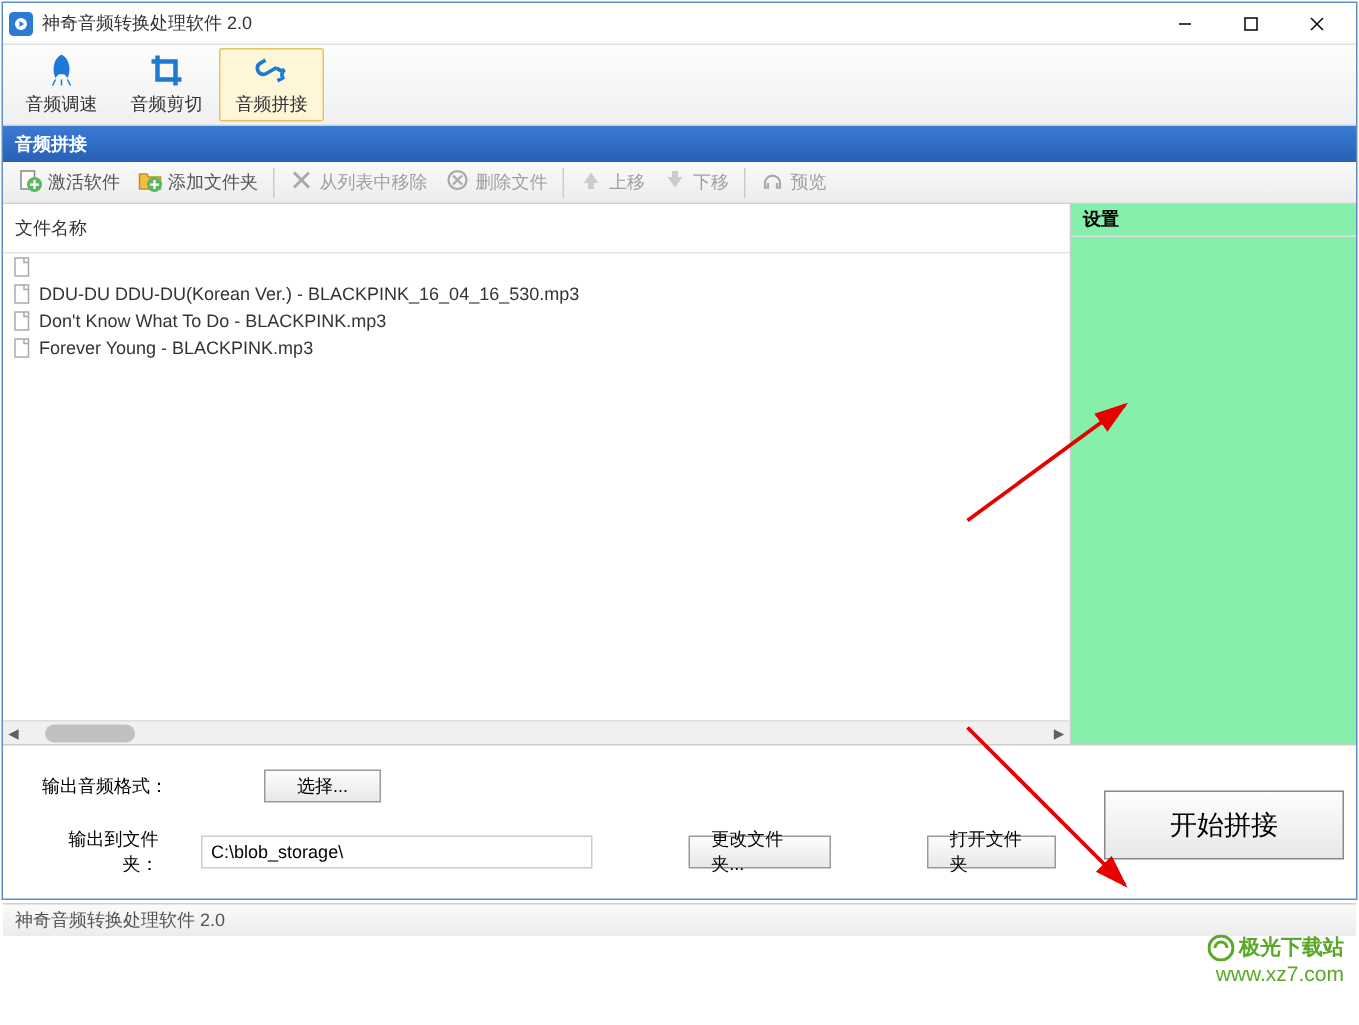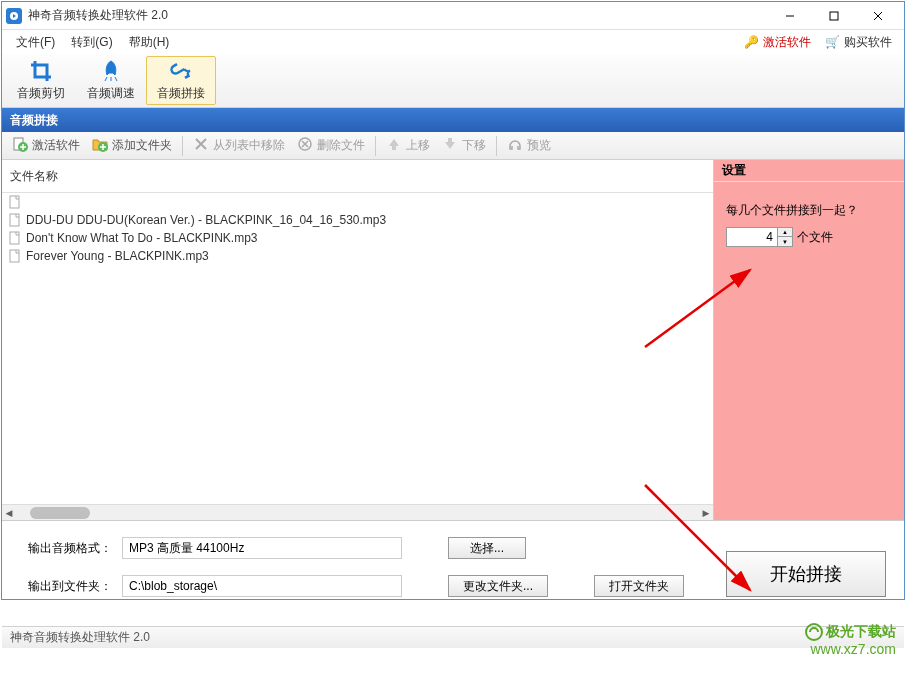--- a/index.html
+++ b/index.html
@@ -37,34 +37,34 @@
 .file-panel { flex: 1; border-right: 1px solid #ccc; display: flex; flex-direction: column; }
 .file-header { height: 22px; background: #fff; border-bottom: 1px solid #e0e0e0; display: flex; align-items: center; padding: 16px 8px; font-size: 12px; color: #333; }
 .file-list { flex: 1; overflow: auto; background: #fff; }
 .file-row { display: flex; align-items: center; padding: 1px 6px; font-size: 12px; color: #333; height: 18px; cursor: pointer; }
 .file-icon { width: 14px; height: 14px; margin-right: 4px; }
 .hscroll { height: 16px; background: #f0f0f0; border-top: 1px solid #ddd; display: flex; align-items: center; }
 .hscroll-track { flex: 1; height: 12px; background: #f0f0f0; position: relative; margin: 0 14px; }
 .hscroll-thumb { position: absolute; left: 0; width: 60px; height: 12px; background: #c0c0c0; border-radius: 6px; }
 .hscroll-arrow { width: 14px; height: 14px; display: flex; align-items: center; justify-content: center; color: #606060; font-size: 9px; }
 
-.settings-panel { width: 190px; background: #fca5a5; padding: 0; font-size: 12px; }
+.settings-panel { width: 190px; background: #86efac; padding: 0; font-size: 12px; }
 .settings-header { height: 22px; border-bottom: 1px solid #e0e0e0; display: flex; align-items: center; padding: 0 8px; font-weight: bold; }
 .settings-body { padding: 20px 12px; }
 .settings-label { margin-bottom: 8px; }
 .settings-row { display: flex; align-items: center; gap: 4px; }
 .spinner { display: flex; align-items: center; border: 1px solid #999; height: 20px; }
 .spinner input { width: 50px; height: 18px; border: none; text-align: right; padding-right: 4px; font-size: 12px; outline: none; }
 .spinner-btns { display: flex; flex-direction: column; border-left: 1px solid #999; }
 .spinner-btn { width: 14px; height: 9px; background: #f0f0f0; display: flex; align-items: center; justify-content: center; font-size: 6px; cursor: pointer; }
 .spinner-btn:first-child { border-bottom: 1px solid #999; }
 
 .bottom-area { display: flex; border-top: 1px solid #ccc; height: 106px; }
 .output-panel { flex: 1; padding: 16px 20px; font-size: 12px; display: flex; flex-direction: column; gap: 16px; }
-.output-row { display: flex; align-items: center; gap: 10px; }
+.output-row { display: flex; align-items: center; gap: 28px; }
 .output-label { width: 90px; text-align: right; }
 .output-field { width: 280px; height: 22px; border: 1px solid #ccc; background: #fff; padding: 0 6px; display: flex; align-items: center; font-size: 12px; }
 .output-btn { height: 22px; padding: 0 14px; background: linear-gradient(#fdfdfd, #e8e8e8); border: 1px solid #999; font-size: 12px; cursor: pointer; display: flex; align-items: center; justify-content: center; min-width: 78px; margin-left: 36px; }
 
 .action-panel { width: 190px; display: flex; align-items: center; justify-content: flex-start; padding: 12px; }
 .start-btn { width: 160px; height: 46px; background: linear-gradient(#fdfdfd, #e8e8e8); border: 1px solid #888; font-size: 18px; cursor: pointer; display: flex; align-items: center; justify-content: center; }
 
 .statusbar { height: 22px; background: linear-gradient(#fafafa, #ececec); border-top: 1px solid #d0d0d0; display: flex; align-items: center; padding: 0 8px; font-size: 12px; color: #555; }
 
 
@@ -101,52 +101,37 @@
         </div>
       <div class="titlebar-btn close">
           <svg width="10" height="10">
             <line x1="1" y1="1" x2="9" y2="9" stroke="#000" stroke-width="1"></line>
             <line x1="9" y1="1" x2="1" y2="9" stroke="#000" stroke-width="1"></line>
           </svg>
         </div>
     </div>
   </div>
 
-  <div class="menubar">
-    <div class="menubar-item">文件(F)</div>
-    <div class="menubar-item">转到(G)</div>
-    <div class="menubar-item">帮助(H)</div>
-    <div class="menubar-right">
-      <div class="menubar-activate">
-        <span style="color:#cc0000;">🔑</span>
-        <span>激活软件</span>
-      </div>
-      <div class="menubar-buy">
-        <span style="color:#cc5500;">🛒</span>
-        <span>购买软件</span>
-      </div>
-    </div>
-  </div>
 
   <div class="maintoolbar">
     <div class="tool-item">
       <div class="tool-icon">
           <svg width="24" height="24" viewBox="0 0 24 24">
-            <path d="M6 2 L6 18 L22 18 M2 6 L18 6 L18 22" stroke="#1e7ad4" stroke-width="3" fill="none"></path>
-          </svg>
-        </div>
-      <span class="tool-label">音频剪切</span>
+            <path d="M12 2 C16 4 18 10 16 16 L14 14 L10 14 L8 16 C6 10 8 4 12 2 Z M8 18 L6 22 M12 18 L12 22 M16 18 L18 22" fill="#1e7ad4" stroke="#1e7ad4" stroke-width="1"></path>
+          </svg>
+        </div>
+      <span class="tool-label">音频调速</span>
     </div>
     <div class="tool-item">
       <div class="tool-icon">
           <svg width="24" height="24" viewBox="0 0 24 24">
-            <path d="M12 2 C16 4 18 10 16 16 L14 14 L10 14 L8 16 C6 10 8 4 12 2 Z M8 18 L6 22 M12 18 L12 22 M16 18 L18 22" fill="#1e7ad4" stroke="#1e7ad4" stroke-width="1"></path>
-          </svg>
-        </div>
-      <span class="tool-label">音频调速</span>
+            <path d="M6 2 L6 18 L22 18 M2 6 L18 6 L18 22" stroke="#1e7ad4" stroke-width="3" fill="none"></path>
+          </svg>
+        </div>
+      <span class="tool-label">音频剪切</span>
     </div>
     <div class="tool-item active">
       <div class="tool-icon">
           <svg width="24" height="24" viewBox="0 0 24 24">
             <path d="M8 12 A4 4 0 0 1 4 8 A4 4 0 0 1 8 4 L12 4 M16 12 A4 4 0 0 0 20 16 A4 4 0 0 0 16 20 L12 20 M8 12 L16 12" stroke="#1e7ad4" stroke-width="2.5" fill="none" transform="rotate(-30 12 12)"></path>
           </svg>
         </div>
       <span class="tool-label">音频拼接</span>
     </div>
   </div>
@@ -241,43 +226,27 @@
       <div class="hscroll">
         <div class="hscroll-arrow">◀</div>
         <div class="hscroll-track">
             <div class="hscroll-thumb"></div>
           </div>
         <div class="hscroll-arrow">▶</div>
       </div>
     </div>
     <div class="settings-panel">
       <div class="settings-header">设置</div>
-      <div class="settings-body">
-        <div class="settings-label">每几个文件拼接到一起？</div>
-        <div class="settings-row">
-          <div class="spinner">
-            <input type="text" value="4" style="">
-            <div class="spinner-btns">
-              <div class="spinner-btn">▲</div>
-              <div class="spinner-btn">▼</div>
-            </div>
-          </div>
-          <span>个文件</span>
-        </div>
-      </div>
     </div>
   </div>
 
   <div class="bottom-area">
     <div class="output-panel">
       <div class="output-row">
         <span class="output-label">输出音频格式：</span>
-        <div class="output-field">
-            <span>MP3 高质量 44100Hz</span>
-          </div>
         <div class="output-btn">选择...</div>
       </div>
       <div class="output-row">
         <span class="output-label">输出到文件夹：</span>
         <div class="output-field">
             <span>C:\blob_storage\</span>
           </div>
         <div class="output-btn">更改文件夹...</div>
         <div class="output-btn">打开文件夹</div>
       </div>

